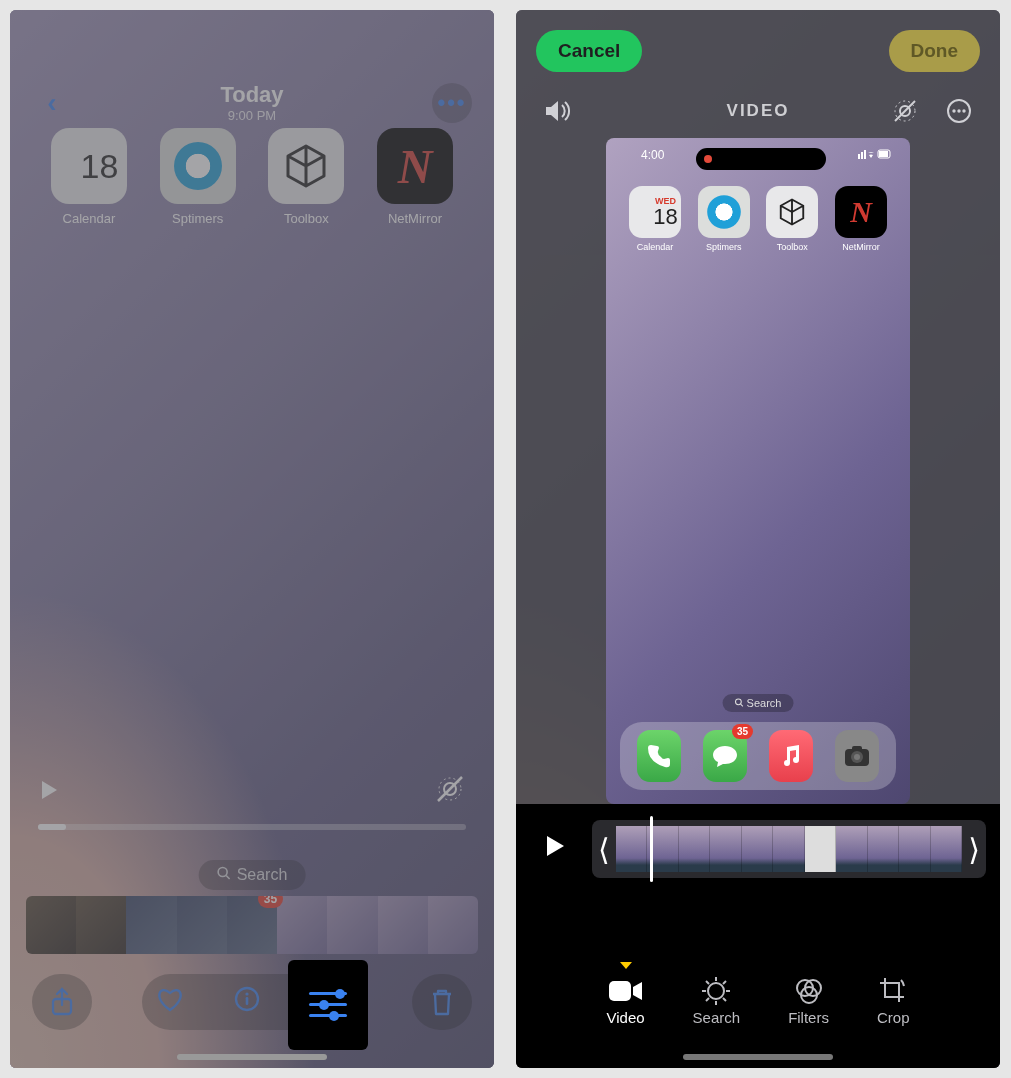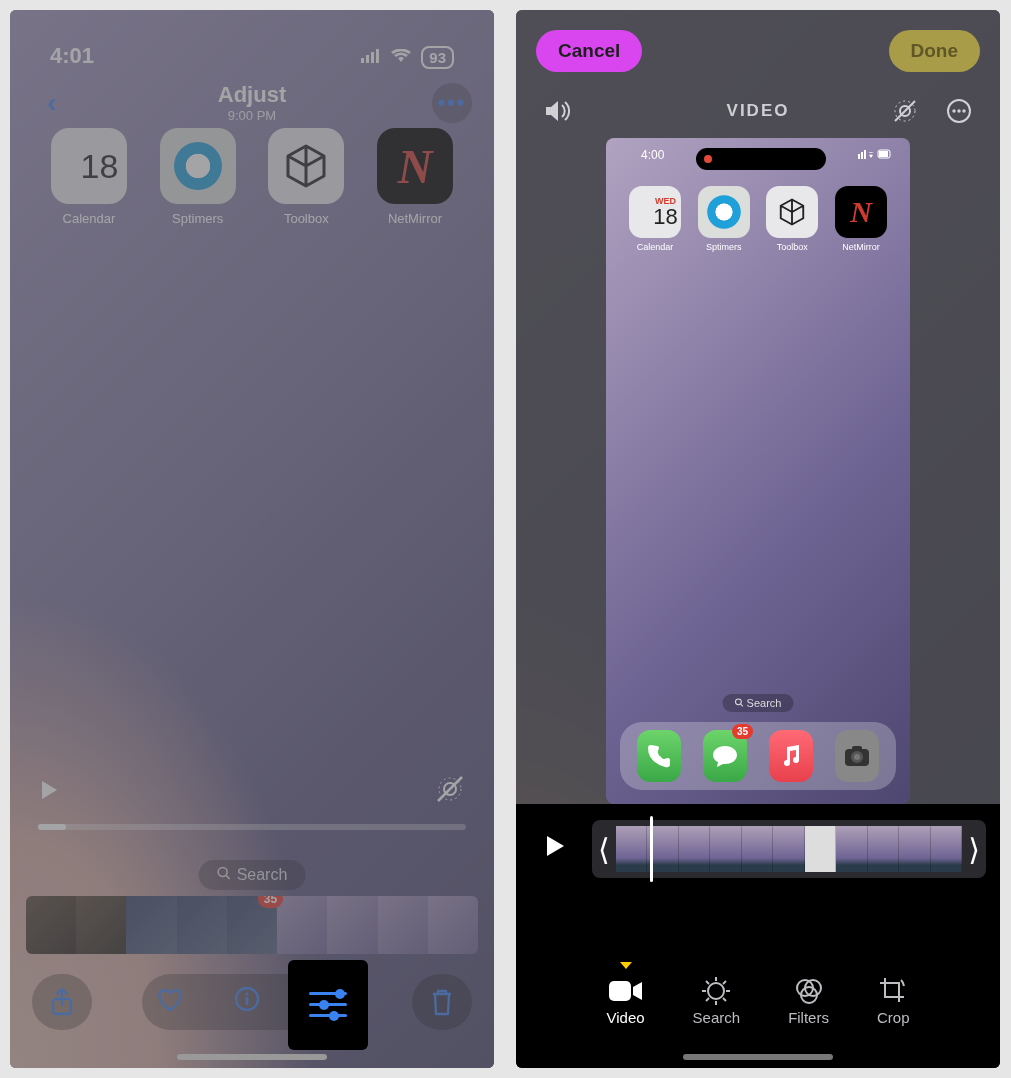--- a/index.html
+++ b/index.html
@@ -159,21 +159,21 @@
     width:150px; height:6px; border-radius:3px; background:#999; z-index:7;
   }
 
   
   .r-header {
     position:absolute; top:0; left:0; right:0; height:70px;
     display:flex; align-items:flex-end; justify-content:space-between;
     padding: 0 20px 8px; z-index:3;
   }
   .r-cancel {
-    background:#d946ef; color:#1f1f20; font-weight:700;
+    background:#22c55e; color:#1f1f20; font-weight:700;
     padding:10px 22px; border-radius:22px; font-size:19px;
   }
   .r-done {
     background:#a99c49; color:#5f5826; font-weight:700;
     padding:10px 22px; border-radius:22px; font-size:19px;
   }
   .r-sub {
     position:absolute; top:78px; left:0; right:0; height:46px;
     display:flex; align-items:center; justify-content:space-between;
     padding:0 28px; color:#d9d9de; z-index:3;
@@ -262,46 +262,27 @@
   .mode.active .dot-ind { visibility:visible;}
 
   .home-indicator.r { background:#777;}
 </style>
 </head>
 <body>
 
 <div class="phone dim">
   <div class="wallpaper"></div>
 
-  <div class="statusbar">
-    <span>4:01</span>
-    <span class="status-right">
-      <span class="signal-icon">
-        <svg width="20" height="14" viewBox="0 0 20 14">
-            <rect x="0" y="9" width="3" height="5" fill="#fff"></rect>
-            <rect x="5" y="6" width="3" height="8" fill="#fff"></rect>
-            <rect x="10" y="3" width="3" height="11" fill="#fff"></rect>
-            <rect x="15" y="0" width="3" height="14" fill="#fff"></rect>
-          </svg>
-      </span>
-      <span class="wifi-icon">
-        <svg width="20" height="14" viewBox="0 0 20 14">
-            <path d="M10 13 L7 9 A5 5 0 0 1 13 9 Z M3 6 A11 11 0 0 1 17 6 L15 8 A8 8 0 0 0 5 8 Z M0 3 A16 16 0 0 1 20 3 L18 5 A13 13 0 0 0 2 5 Z" fill="#fff"></path>
-          </svg>
-      </span>
-      <span class="battery-badge">93</span>
-    </span>
-  </div>
 
   <div class="header">
     <div class="back-btn">
         <span class="chev-back">‹</span>
       </div>
     <div class="title-block">
-      <div class="title">Adjust</div>
+      <div class="title">Today</div>
       <div class="subtitle">9:00 PM</div>
     </div>
     <div class="more-btn">
         <span class="more-dots">•••</span>
       </div>
   </div>
 
   <div class="approw">
     <div class="appcol">
       <div class="appicon cal">

